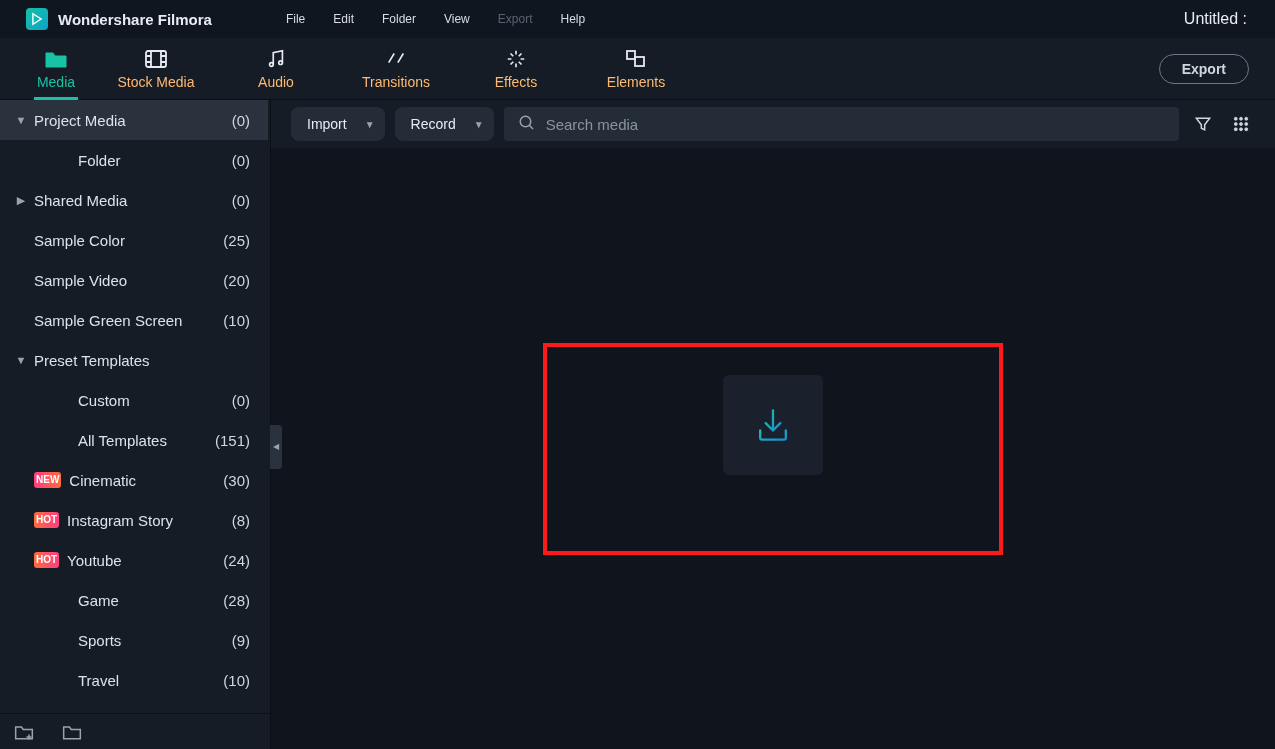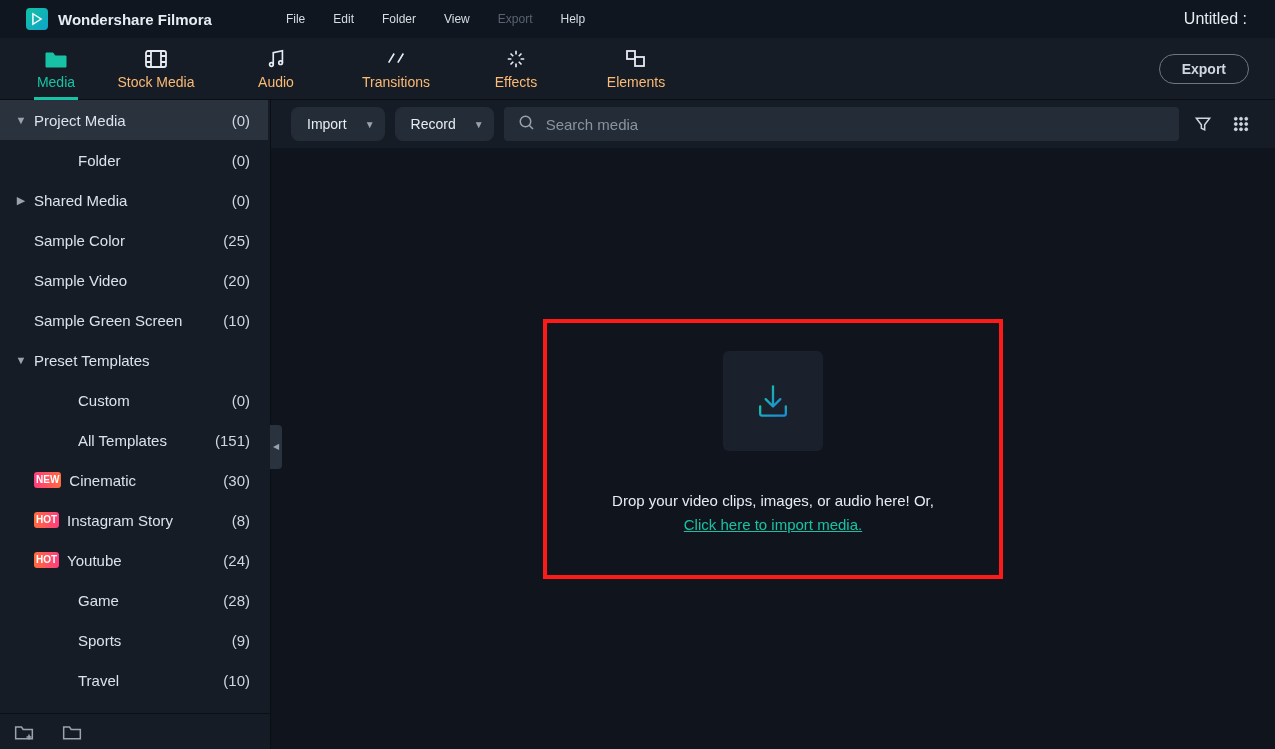--- a/index.html
+++ b/index.html
@@ -453,21 +453,17 @@
             <defs>
                 <linearGradient id="g1" x1="0" y1="0" x2="1" y2="1">
                   <stop offset="0" stop-color="#18c3a5"></stop>
                   <stop offset="1" stop-color="#1c8bd6"></stop>
                 </linearGradient>
               </defs>
             <path d="M24 8v22m0 0l-8-8m8 8l8-8" stroke="url(#g1)" stroke-width="2.5" stroke-linecap="round" stroke-linejoin="round"></path>
             <path d="M10 30v8a2 2 0 002 2h24a2 2 0 002-2v-8" stroke="url(#g1)" stroke-width="2.5" stroke-linecap="round"></path>
           </svg>
         </div>
-        <div class="drop-text">
-          <span>Drop your video clips, images, or audio here! Or,</span><br>
-          <a>Click here to import media.</a>
-        </div>
       </div>
     </div>
   </div>
 
 </div>
 
 </body></html>

